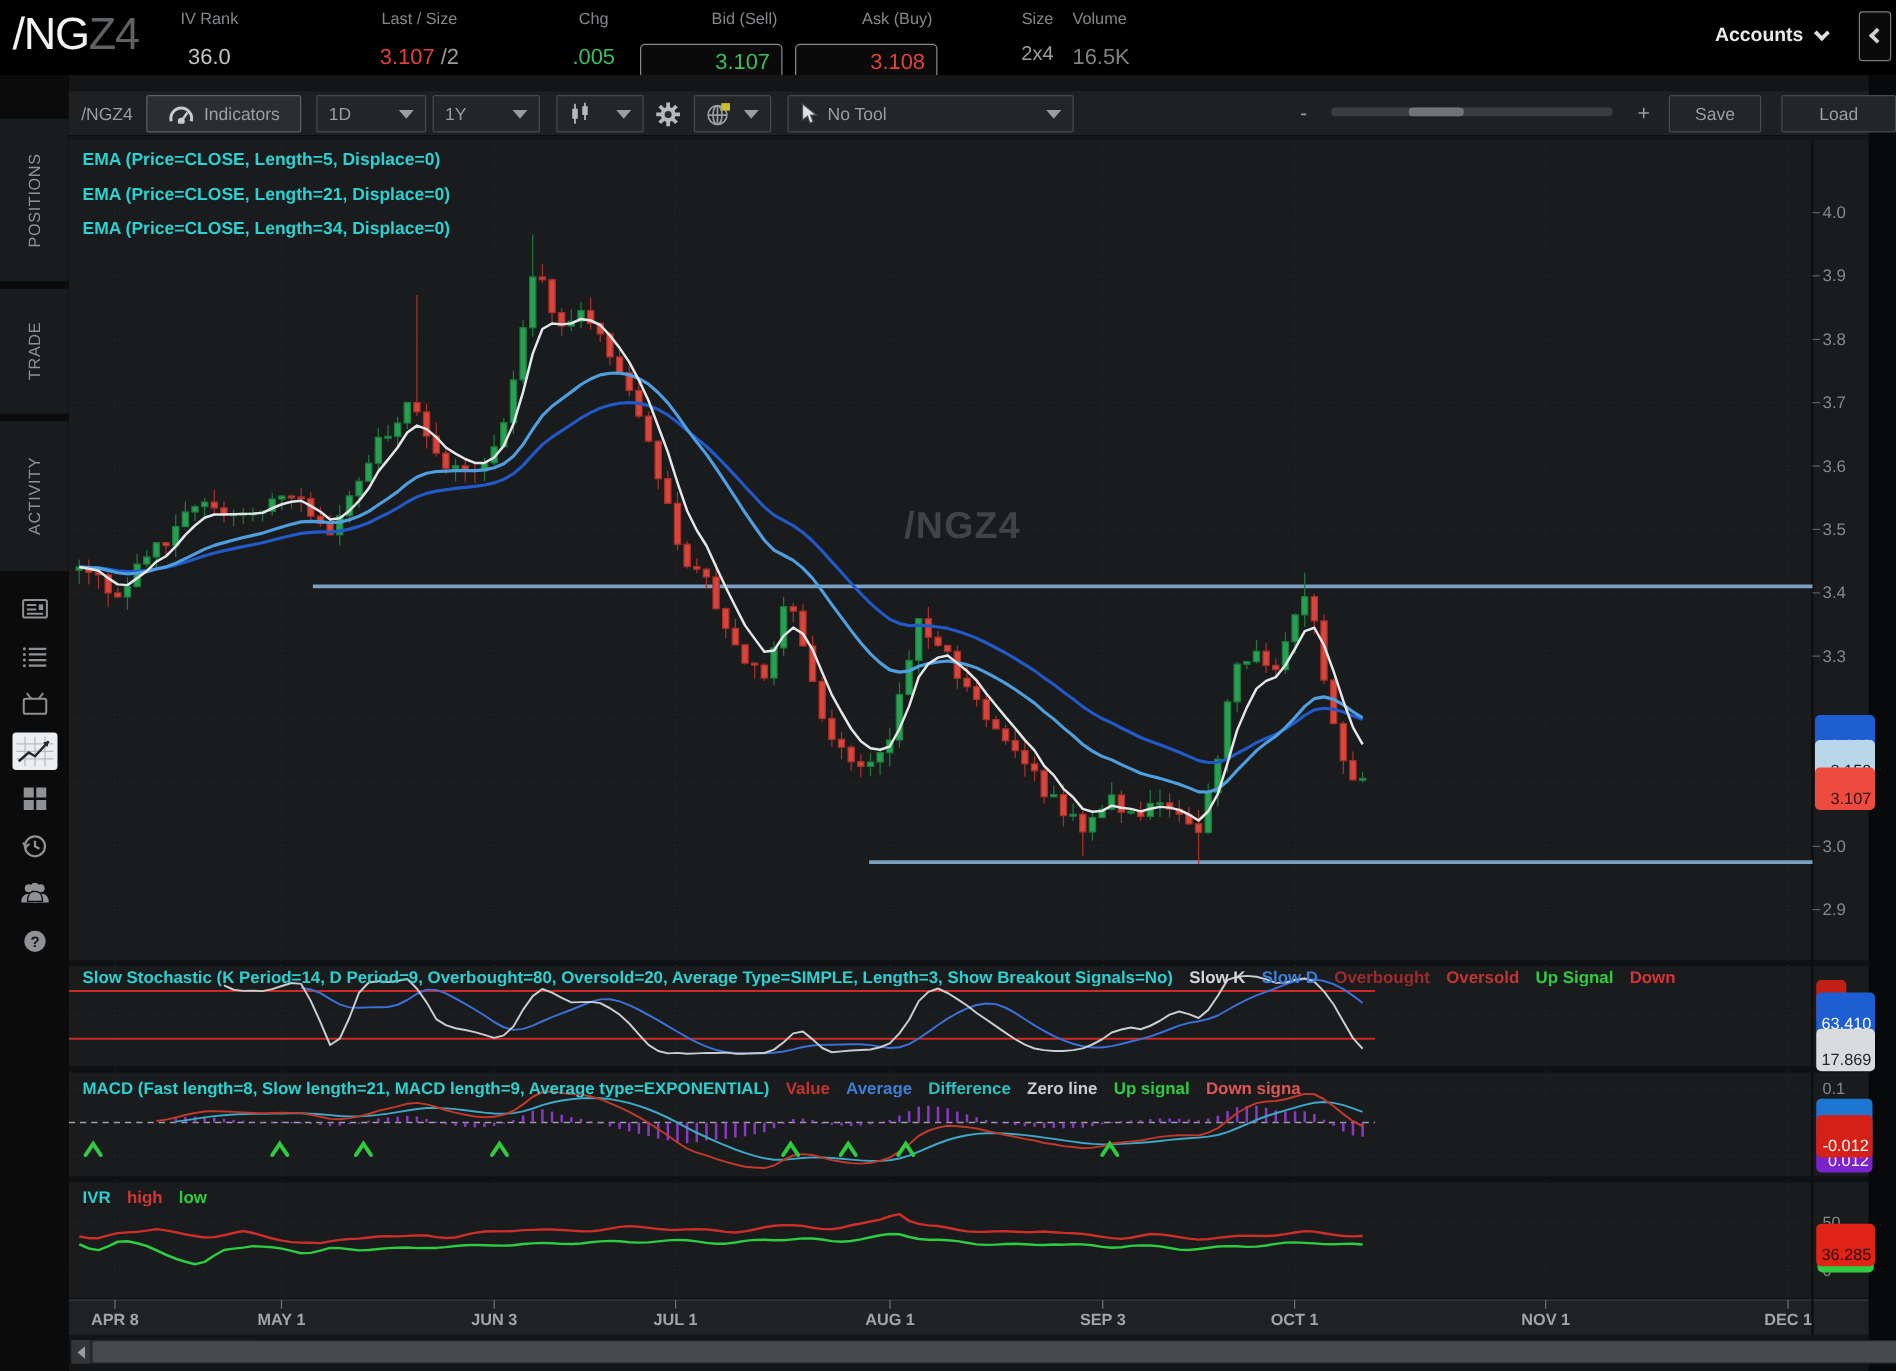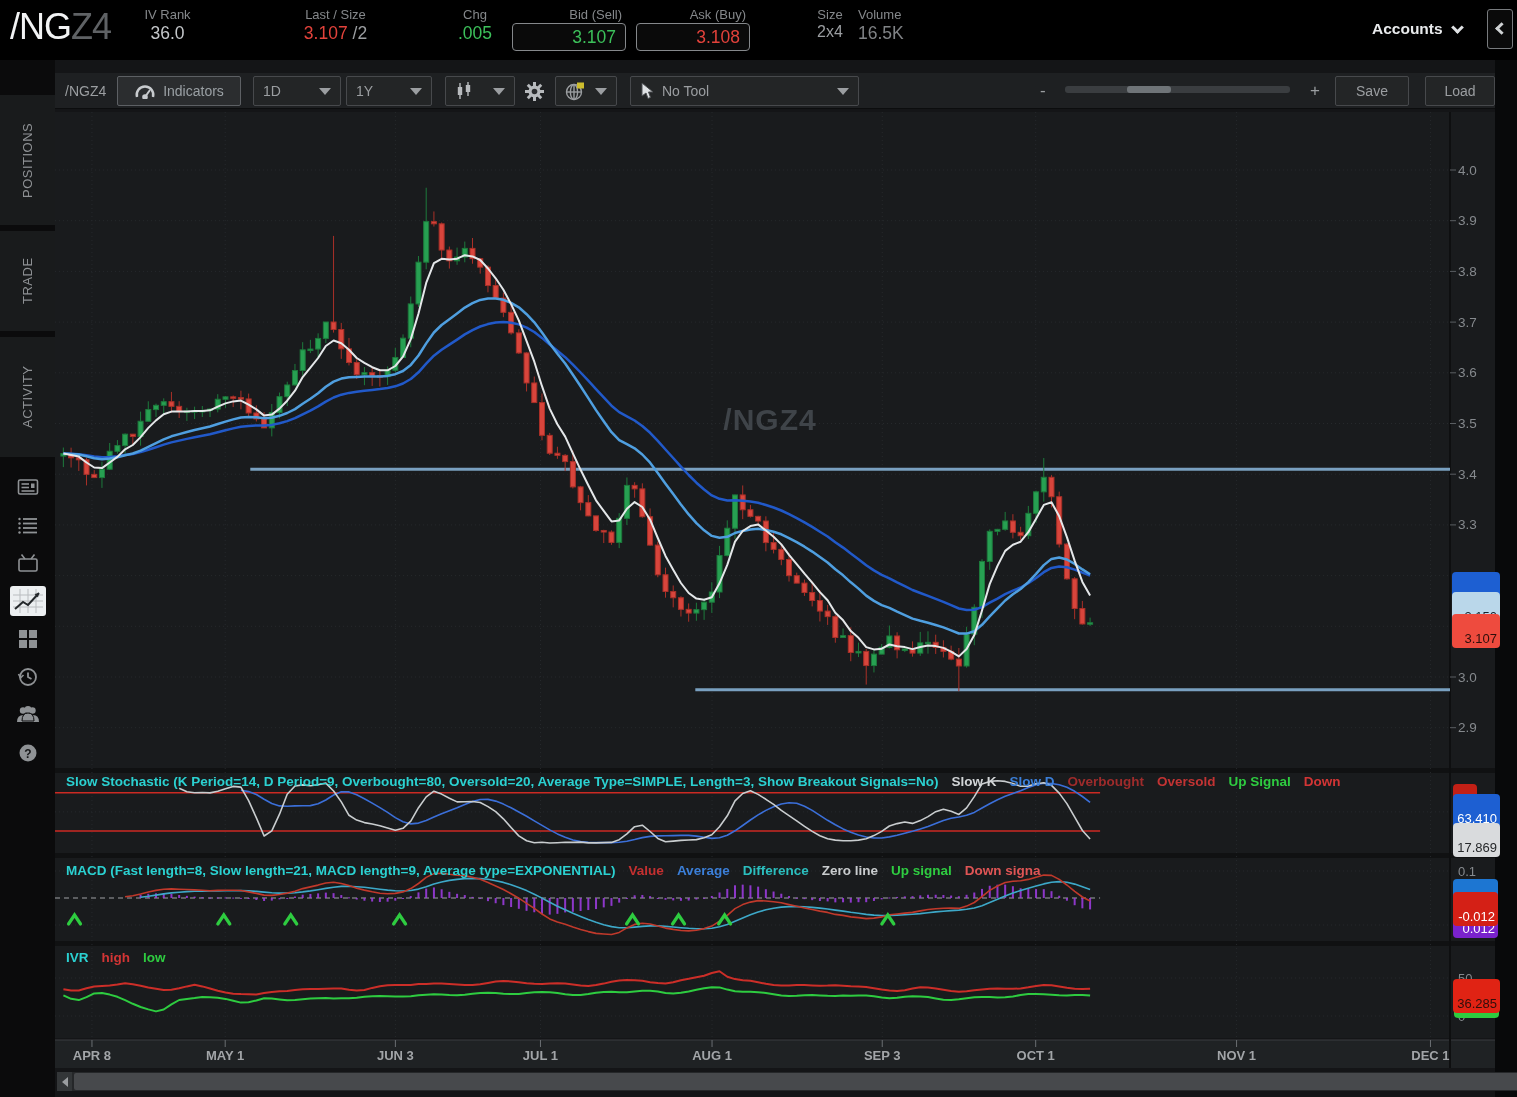--- a/index.html
+++ b/index.html
@@ -5,21 +5,21 @@
   * { box-sizing: border-box; margin: 0; padding: 0; }
   html,body { background:#000; }
   body { font-family:"Liberation Sans", sans-serif; }
   .app { position:relative; width:1517px; height:1097px; background:#000; overflow:hidden; }
 
   
   header { position:absolute; left:0; top:0; width:1517px; height:60px; background:#000; }
   .sym { position:absolute; left:10px; top:6px; font-size:36px; letter-spacing:-1px; }
   .sym .main { color:#f2f3f4; } .sym .suff { color:#5f6265; }
   .hgroup { position:absolute; top:7px; text-align:center; }
-  .hlbl { font-size:13px; color:#85888b; margin-bottom:1px; }
+  .hlbl { font-size:13px; color:#85888b; margin-bottom:13px; }
   .hval { font-size:17.5px; color:#c4c7ca; }
   .hval .red { color:#e2423b; } .hval .gray { color:#9b9ea1; }
   .hval.green { color:#3cc05a; } .hval.dimv { color:#808386; } .hval.midv { color:#9b9ea1; font-size:16px; }
   .pricebox { border:1px solid #85888b; border-radius:4px; height:28px; line-height:26px;
               text-align:right; padding-right:9px; font-size:17.5px; background:#0a0a0a; }
   .pricebox.green { color:#3cc05a; } .pricebox.red { color:#e2423b; }
   .hlbl.right { text-align:right; padding-right:4px; }
   .desc { position:absolute; left:935px; top:26px; font-size:19px; color:#f0f1f2; }
   .accounts { position:absolute; left:1372px; top:20px; font-size:15.5px; font-weight:bold; color:#e8eaec; cursor:pointer; }
   .accounts .chev { display:inline-block; width:9px; height:9px; border-right:3px solid #dfe2e4;
@@ -262,21 +262,21 @@
         </svg>
         <span class="flex1" style="margin-left:8px">No Tool</span>
         <span class="tri-down"></span>
       </div>
       <div class="tb-item zoom-sign" style="left:985px">-</div>
       <div class="zoom-track" style="left:1010px">
         <div class="zoom-thumb"></div>
       </div>
       <div class="tb-item zoom-sign" style="left:1255px">+</div>
       <div class="tb-item tb-dd" style="left:1280px;width:74px;justify-content:center">Save</div>
-      <div class="tb-item tb-dd" style="left:1370px;width:70px;justify-content:center">Load</div>
+      <div class="tb-item tb-dd" style="left:1370px;width:92px;justify-content:center">Load</div>
     </div>
 
     <svg id="chart-svg" width="1462" height="956">
         <rect x="0" y="0" width="1440" height="926" fill="#191b1d"></rect>
         <rect x="0" y="928" width="1440" height="28" fill="#1f2224"></rect>
         <line x1="0" y1="928" x2="1440" y2="928" stroke="#3a3d40" stroke-width="1"></line>
         <rect x="1440" y="0" width="22" height="956" fill="#08090a"></rect>
         <rect x="0" y="656" width="1440" height="5" fill="#101112"></rect>
         <rect x="0" y="741" width="1440" height="5" fill="#101112"></rect>
         <rect x="0" y="829" width="1440" height="5" fill="#101112"></rect>
@@ -773,20 +773,25 @@
           <text x="827.235" y="948" text-anchor="middle" font-size="13" font-weight="bold" fill="#a2a5a8">SEP 3</text>
           <line x1="980.685" y1="928" x2="980.685" y2="935" stroke="#6a6e72"></line>
           <text x="980.685" y="948" text-anchor="middle" font-size="13" font-weight="bold" fill="#a2a5a8">OCT 1</text>
           <line x1="1181.565" y1="928" x2="1181.565" y2="935" stroke="#6a6e72"></line>
           <text x="1181.565" y="948" text-anchor="middle" font-size="13" font-weight="bold" fill="#a2a5a8">NOV 1</text>
           <line x1="1375.47" y1="928" x2="1375.47" y2="935" stroke="#6a6e72"></line>
           <text x="1375.47" y="948" text-anchor="middle" font-size="13" font-weight="bold" fill="#a2a5a8">DEC 1</text>
         </g>
       </svg>
 
+    <div class="ema-labels">
+      <div>EMA (Price=CLOSE, Length=5, Displace=0)</div>
+      <div>EMA (Price=CLOSE, Length=21, Displace=0)</div>
+      <div>EMA (Price=CLOSE, Length=34, Displace=0)</div>
+    </div>
 
     <div class="legend" id="legend-stoch" style="top:714px"><span style="color: rgb(43, 209, 209);">Slow Stochastic (K Period=14, D Period=9, Overbought=80, Oversold=20, Average Type=SIMPLE, Length=3, Show Breakout Signals=No)</span><span style="color: rgb(210, 213, 215);">Slow K</span><span style="color: rgb(59, 127, 217);">Slow D</span><span style="color: rgb(158, 43, 43);">Overbought</span><span style="color: rgb(194, 51, 51);">Oversold</span><span style="color: rgb(46, 204, 64);">Up Signal</span><span style="color: rgb(210, 53, 53);">Down</span></div>
     <div class="legend" id="legend-macd" style="top:803px"><span style="color: rgb(43, 209, 209);">MACD (Fast length=8, Slow length=21, MACD length=9, Average type=EXPONENTIAL)</span><span style="color: rgb(197, 48, 48);">Value</span><span style="color: rgb(59, 127, 217);">Average</span><span style="color: rgb(43, 191, 191);">Difference</span><span style="color: rgb(201, 204, 206);">Zero line</span><span style="color: rgb(46, 204, 64);">Up signal</span><span style="color: rgb(224, 85, 85);">Down signa</span></div>
     <div class="legend" id="legend-ivr" style="top:890px"><span style="color: rgb(43, 209, 209);">IVR</span><span style="color: rgb(210, 53, 53);">high</span><span style="color: rgb(46, 204, 64);">low</span></div>
 
     <div id="badges">
         <div class="badge" style="background: rgb(29, 95, 210); color: rgb(255, 255, 255); top: 511.67px; left: 1397px; width: 48px; z-index: 5;">3.190</div>
         <div class="badge" style="background: rgb(186, 215, 234); color: rgb(22, 34, 43); top: 531.95px; left: 1397px; width: 48px; z-index: 5;">3.150</div>
         <div class="badge" style="background: rgb(238, 75, 62); color: rgb(46, 15, 11); top: 553.751px; left: 1397px; width: 48px; z-index: 5;">3.107</div>
         <div class="badge" style="background: rgb(194, 32, 22); color: rgb(242, 217, 214); top: 723.74px; left: 1398px; width: 24px; z-index: 5;">80.000</div>

